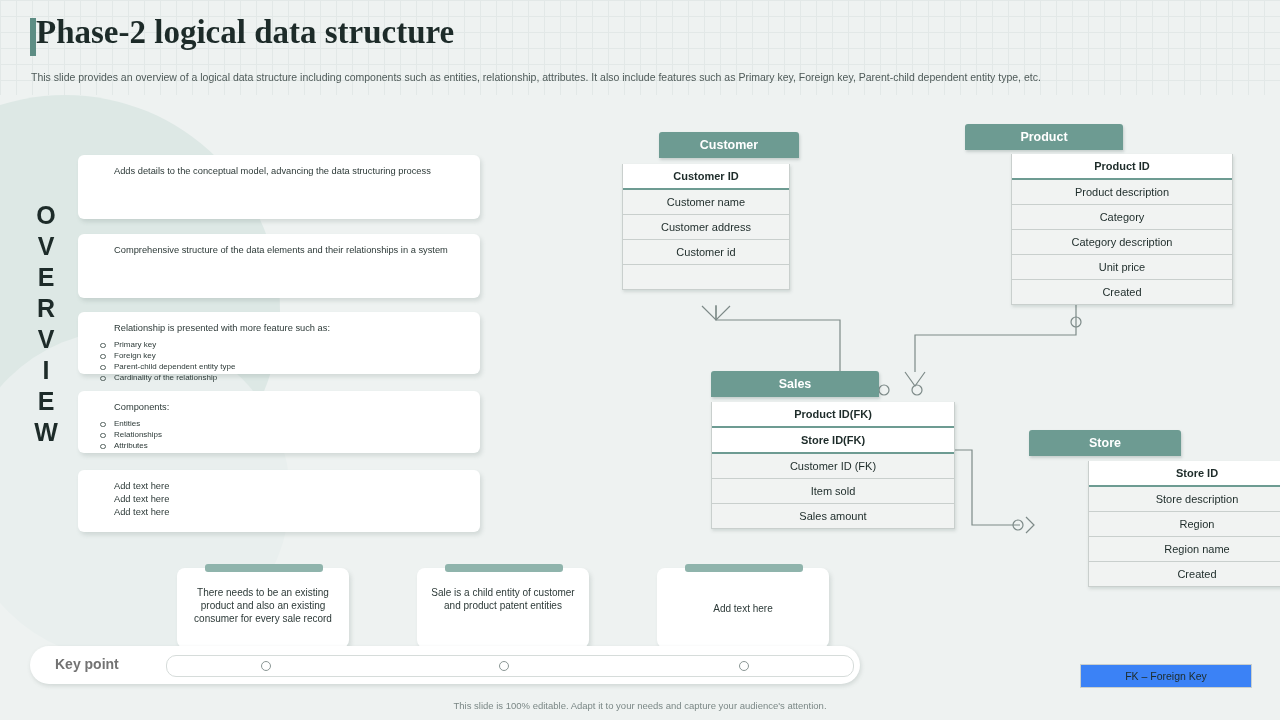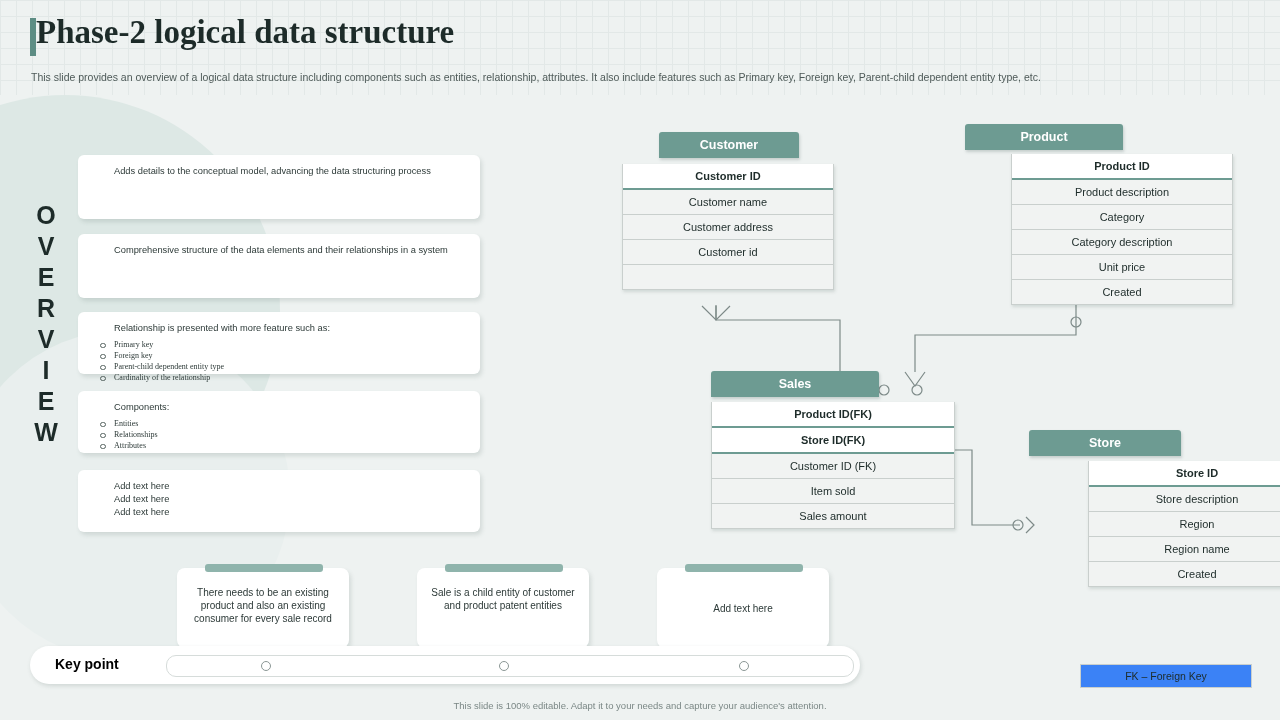--- a/index.html
+++ b/index.html
@@ -45,21 +45,21 @@
     text-align:center;font-family:"Liberation Sans", sans-serif;
   }
   .ov-card{
     position:absolute;left:78px;width:402px;background:#ffffff;
     border-radius:6px;z-index:3;
     box-shadow:2px 3px 4px rgba(90,110,105,0.18);
   }
   .ov-card .ov-text{
     padding:10px 14px 10px 36px;font-size:9.3px;color:#2d3a38;line-height:12.5px;
   }
-  .ov-list{margin:2px 0 0 0;padding-left:28px;list-style:none;font-family:Liberation Serif, serif;}
+  .ov-list{margin:2px 0 0 0;padding-left:28px;list-style:none;}
   .ov-list li{position:relative;font-size:8px;color:#2d3a38;line-height:11px;padding-left:8px;}
   .ov-list li:before{content:"";position:absolute;left:-6px;top:4px;width:3.5px;height:3.5px;
     border:1px solid #55625f;border-radius:50%;}
   .ov-lines div{font-size:9.3px;color:#2d3a38;line-height:13px;}
 
   
   .er{position:absolute;z-index:4;}
   .er-head{
     color:#ffffff;background:#6d9b92;font-size:12.5px;font-weight:bold;
     text-align:center;padding:6px 0 6px 0;border-radius:3px 3px 0 0;
@@ -86,21 +86,21 @@
   .note .note-text{
     padding:18px 12px 14px 12px;font-size:10px;color:#2d3a38;text-align:center;line-height:13px;
   }
 
   
   .keybar{
     position:absolute;left:30px;top:646px;width:830px;height:38px;background:#ffffff;
     border-radius:19px;z-index:4;box-shadow:1px 2px 4px rgba(90,110,105,0.2);
   }
   .key-label{
-    position:absolute;left:55px;top:656px;font-size:14px;font-weight:bold;color:#000000;z-index:5;
+    position:absolute;left:55px;top:656px;font-size:14px;font-weight:bold;color:#737373;z-index:5;
   }
   .key-track{
     position:absolute;left:166px;top:655px;width:686px;height:20px;background:#ffffff;
     border:1px solid #d6dcda;border-radius:10px;z-index:5;
   }
   .key-dot{
     position:absolute;top:661px;width:8px;height:8px;border-radius:50%;
     border:1px solid #8b9795;background:#ffffff;z-index:6;
   }
   .fk-legend{
@@ -184,21 +184,21 @@
 
   <path d="M932 450 L972 450 L972 525 L1020 525" stroke="#7d8a88" stroke-width="1.2" fill="none"></path>
   <circle cx="942" cy="450" r="5" stroke="#7d8a88" stroke-width="1.2" fill="none"></circle>
   <circle cx="1018" cy="525" r="5" stroke="#7d8a88" stroke-width="1.2" fill="none"></circle>
   <path d="M1026 517 L1034 525 L1026 533" stroke="#7d8a88" stroke-width="1.2" fill="none"></path>
 </svg>
 
 <div class="er" style="left:622px;top:132px;width:140px;padding-left:37px;">
   <div class="er-head">Customer</div>
 </div>
-<div class="er" style="left:622px;top:164px;width:212px;">
+<div class="er" style="left:622px;top:164px;width:168px;">
   <div class="er-rows">
     <div class="er-row pk">Customer ID</div>
     <div class="er-row">Customer name</div>
     <div class="er-row">Customer address</div>
     <div class="er-row">Customer id</div>
     <div class="er-row blank"></div>
   </div>
 </div>
 
 <div class="er" style="left:965px;top:124px;width:158px;">

